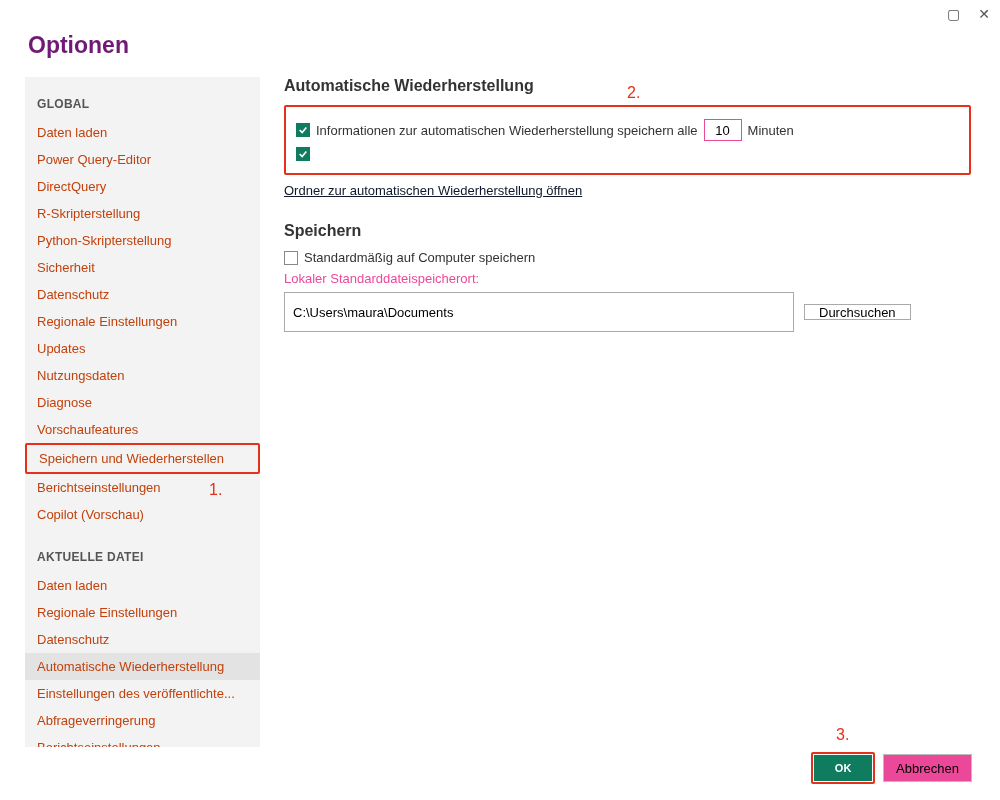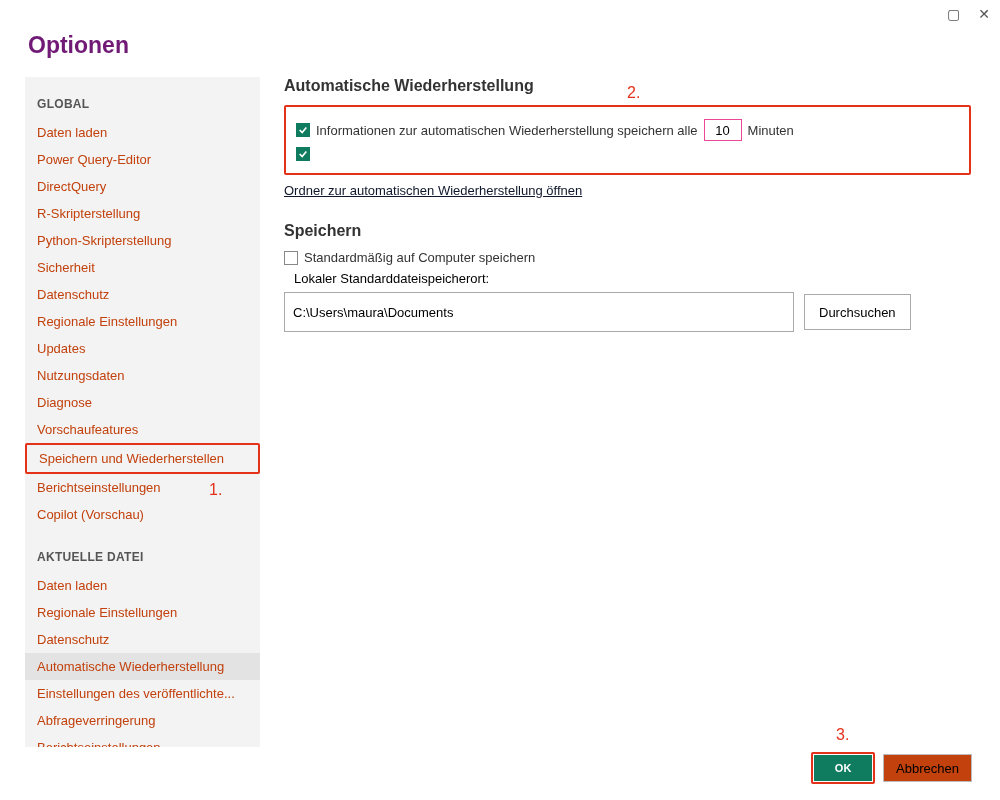--- a/index.html
+++ b/index.html
@@ -17,28 +17,28 @@
     .content { flex: 1; padding: 0 4px; position: relative; }
     h2.section-title { font-size: 16px; font-weight: 600; margin-bottom: 10px; color: #333; }
     h2.section-title.save { margin-top: 24px; }
     .redbox { border: 2px solid #e43119; border-radius: 2px; padding: 12px 10px; margin-bottom: 8px; }
     .row { display: flex; align-items: center; gap: 6px; margin-bottom: 6px; }
     .checkbox { width: 14px; height: 14px; border: 1px solid #0f7b5f; background: #0f7b5f; display: flex; align-items: center; justify-content: center; flex-shrink: 0; }
     .checkbox.unchecked { background: #fff; border-color: #888; }
     .checkbox svg { width: 10px; height: 10px; }
     .minput { width: 38px; height: 22px; border: 1px solid #ec4899; text-align: center; font-size: 13px; background: #fff; }
     .link { color: #0f172a; text-decoration: underline; cursor: pointer; font-size: 13px; }
-    .plain-label { font-size: 13px; color: #000000; margin: 6px 10px; }
+    .plain-label { font-size: 13px; color: #ec4899; margin: 6px 0; }
     .pathrow { display: flex; gap: 10px; align-items: center; }
     .pathinput { flex: 1; max-width: 510px; height: 40px; border: 1px solid #aaa; padding: 0 8px; font-size: 13px; background: #fff; }
-    .browse-btn { height: 36px; padding: 0 14px; border: 1px solid #aaa; background: #fff; font-size: 13px; cursor: pointer; }
+    .browse-btn { height: 16px; padding: 0 14px; border: 1px solid #aaa; background: #fff; font-size: 13px; cursor: pointer; }
     .footer { position: absolute; right: 28px; bottom: 16px; display: flex; gap: 8px; align-items: center; }
     .ok-wrap { border: 2px solid #e43119; border-radius: 2px; padding: 1px; }
     .ok-btn { background: #0f7b5f; color: #fff; border: none; height: 26px; width: 58px; font-size: 11px; font-weight: 600; cursor: pointer; }
-    .cancel-btn { background: #c2410c; border: 1px solid #bbb; height: 28px; padding: 0 12px; font-size: 13px; cursor: pointer; } 
+    .cancel-btn { background: #ec4899; border: 1px solid #bbb; height: 28px; padding: 0 12px; font-size: 13px; cursor: pointer; } 
     .annot-1 { position: absolute; left: 209px; top: 481px; color: #e43119; font-size: 16px; font-weight: 500; }
     .annot-2 { position: absolute; left: 627px; top: 84px; color: #e43119; font-size: 16px; font-weight: 500; }
     .annot-3 { position: absolute; left: 836px; top: 726px; color: #e43119; font-size: 16px; font-weight: 500; }
     .spacer { height: 14px; }
   </style>
 </head>
 <body>
 
 <div class="window">
 

